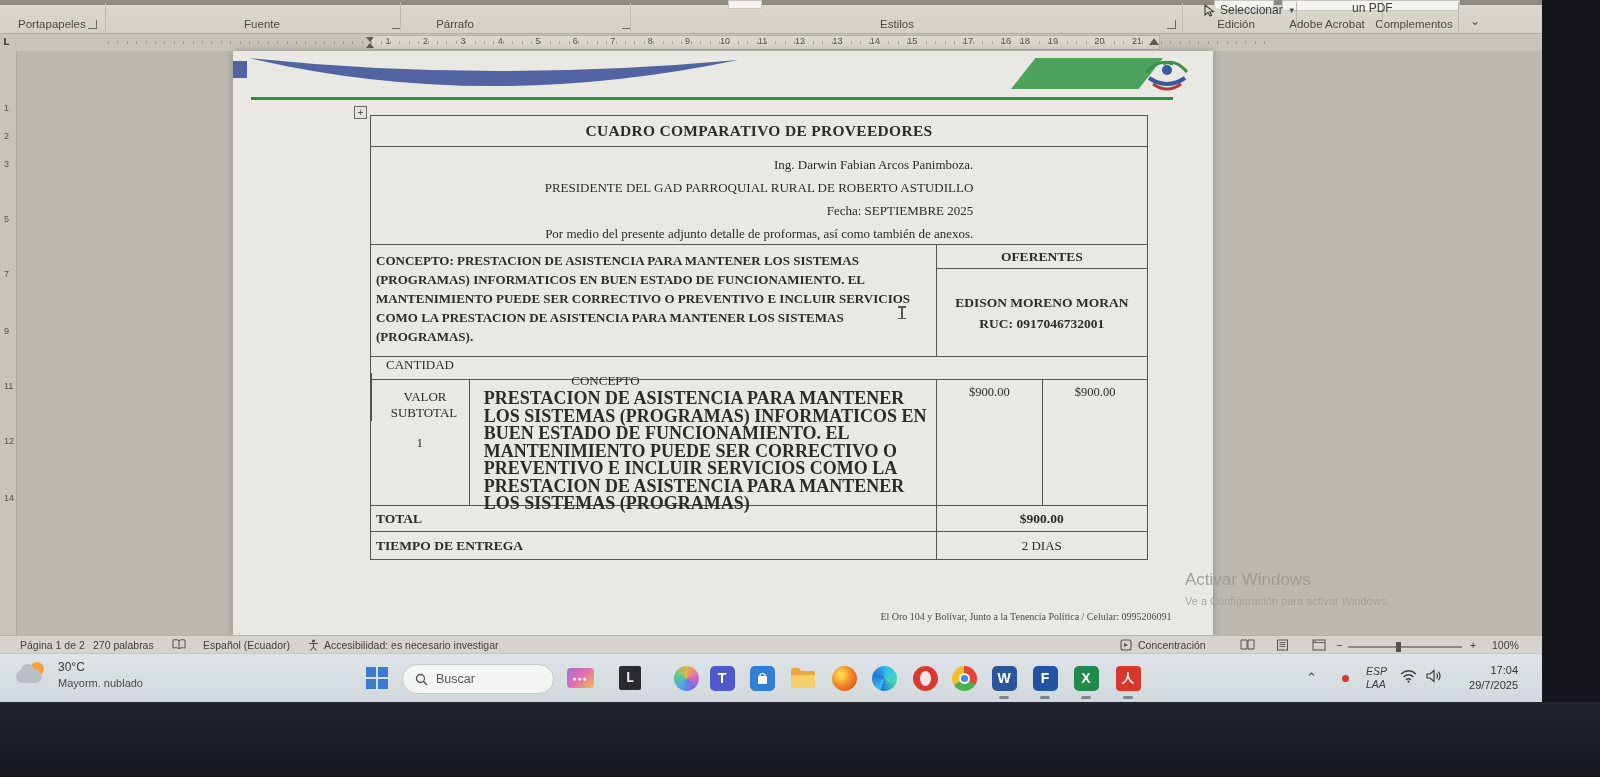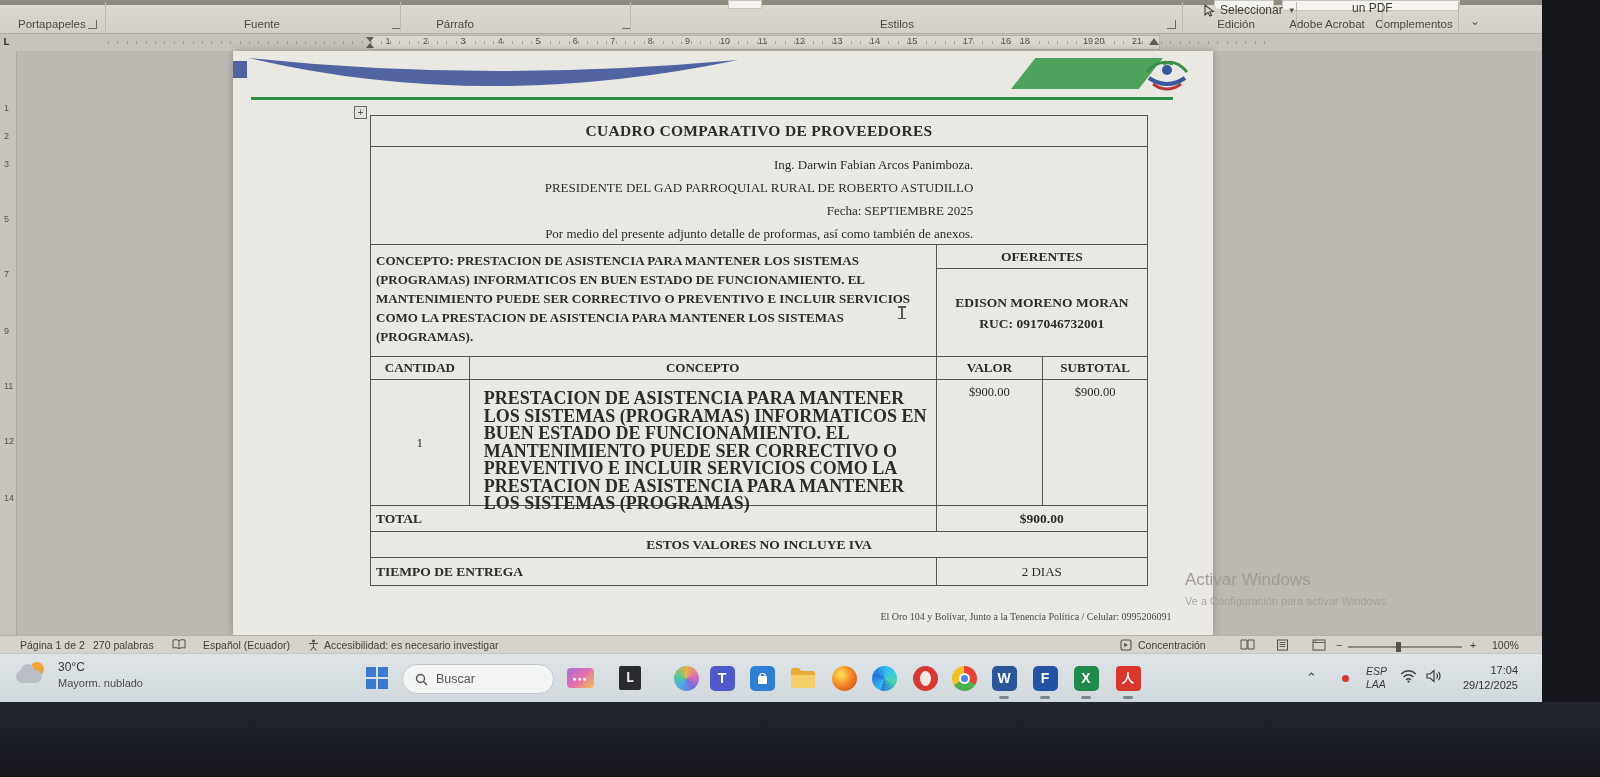--- a/index.html
+++ b/index.html
@@ -63,21 +63,21 @@
   .tcell { border-left:1px solid #55544e; }
   .tcell:first-child { border-left:none; }
   .r-title { height:30px; align-items:center; justify-content:center; display:flex; font-weight:bold; font-size:15.5px; letter-spacing:.3px; }
   .r-intro { height:98px; flex-direction:column; align-items:center; padding-top:6px; }
   .intro-line { font-size:13px; text-align:right; line-height:23px; }
   .r-conc { height:112px; }
   .conc-left { width:566px; padding:6px 8px 0 5px; font-weight:bold; font-size:13px; line-height:19px; text-align:left; }
   .conc-right { width:212px; display:flex; flex-direction:column; }
   .ofer-head { height:24px; border-bottom:1px solid #55544e; display:flex; align-items:center; justify-content:center; font-weight:bold; font-size:13.5px; }
   .ofer-body { flex:1; display:flex; flex-direction:column; align-items:center; justify-content:center; font-weight:bold; font-size:13.5px; line-height:21px; }
-  .r-head { height:23px; font-weight:bold; font-size:13px; }
+  .r-head { height:23px; font-weight:normal; font-size:13px;flex-direction:column; }
   .r-head .tcell { display:flex; align-items:center; justify-content:center; }
   .c1 { width:98px; } .c2 { width:468px; } .c3 { width:107px; } .c4 { width:105px; }
   .r-item { height:126px; }
   .item-qty { display:flex; align-items:center; justify-content:center; font-size:13px; }
   .item-desc { padding:10px 6px 0 14px; font-weight:bold; font-size:18px; line-height:17.5px; }
   .item-val { padding-top:5px; text-align:center; font-size:12.5px; }
   .r-total { height:26px; font-weight:bold; font-size:13.5px; }
   .total-label { width:566px; display:flex; align-items:center; padding-left:5px; }
   .total-val { width:212px; display:flex; align-items:center; justify-content:center; }
   .r-iva { height:26px; display:flex; align-items:center; justify-content:center; font-weight:bold; font-size:13.5px; }
@@ -184,21 +184,21 @@
         <span class="hnum" style="left: 687.6px;">9</span>
         <span class="hnum" style="left: 725.05px;">10</span>
         <span class="hnum" style="left: 762.5px;">11</span>
         <span class="hnum" style="left: 799.95px;">12</span>
         <span class="hnum" style="left: 837.4px;">13</span>
         <span class="hnum" style="left: 874.85px;">14</span>
         <span class="hnum" style="left: 912.3px;">15</span>
         <span class="hnum" style="left: 1006px; text-align: center;">16</span>
         <span class="hnum" style="left: 968px;">17</span>
         <span class="hnum" style="left: 1024.65px;">18</span>
-        <span class="hnum" style="left: 1088px;">19</span>
+        <span class="hnum" style="left: 1053px;">19</span>
         <span class="hnum" style="left: 1099.55px;">20</span>
         <span class="hnum" style="left: 1137px;">21</span>
       </div>
     <div class="indent-marker">
         <div class="t1"></div>
         <div class="t2"></div>
       </div>
     <div class="rmargin-marker"></div>
   </div>
   <span class="tab-selector">L</span>
@@ -266,23 +266,20 @@
         </div>
         <div class="trow r-item">
           <div class="tcell c1 item-qty">1</div>
           <div class="tcell c2 item-desc">PRESTACION DE ASISTENCIA PARA MANTENER LOS SISTEMAS (PROGRAMAS) INFORMATICOS EN BUEN ESTADO DE FUNCIONAMIENTO. EL MANTENIMIENTO PUEDE SER CORRECTIVO O PREVENTIVO E INCLUIR SERVICIOS COMO LA PRESTACION DE ASISTENCIA PARA MANTENER LOS SISTEMAS (PROGRAMAS)</div>
           <div class="tcell c3 item-val">$900.00</div>
           <div class="tcell c4 item-val">$900.00</div>
         </div>
         <div class="trow r-total">
           <div class="tcell total-label">TOTAL</div>
           <div class="tcell total-val">$900.00</div>
-        </div>
-        <div class="trow r-iva">
-          <span>ESTOS VALORES NO INCLUYE IVA</span>
         </div>
         <div class="trow r-entrega">
           <div class="tcell ent-label">TIEMPO DE ENTREGA</div>
           <div class="tcell ent-val">2 DIAS</div>
         </div>
       </div>
 
       <div class="page-footer">El Oro 104 y Bolívar, Junto a la Tenencia Política / Celular: 0995206091</div>
       <div class="ibeam"></div>
     </div>
@@ -436,21 +433,21 @@
         </svg>
     </span>
     <span class="spk-wrap">
       <svg width="16" height="14" viewBox="0 0 16 14">
           <path d="M1,5 L4,5 L8,1.5 L8,12.5 L4,9 L1,9 Z" fill="none" stroke="#3c3c3a" stroke-width="1.2"></path>
           <path d="M10.5,4.5 Q12.5,7 10.5,9.5 M12.5,2.8 Q15.5,7 12.5,11.2" fill="none" stroke="#3c3c3a" stroke-width="1.2"></path>
         </svg>
     </span>
     <div class="tray-clock">
       <div>17:04</div>
-      <div>29/12/2025</div>
+      <div>29/7/2025</div>
     </div>
   </div>
 </div>
 
 <div class="bezel-right"></div>
 <div class="bezel-bottom">
   
 </div>
 
 </body></html>

